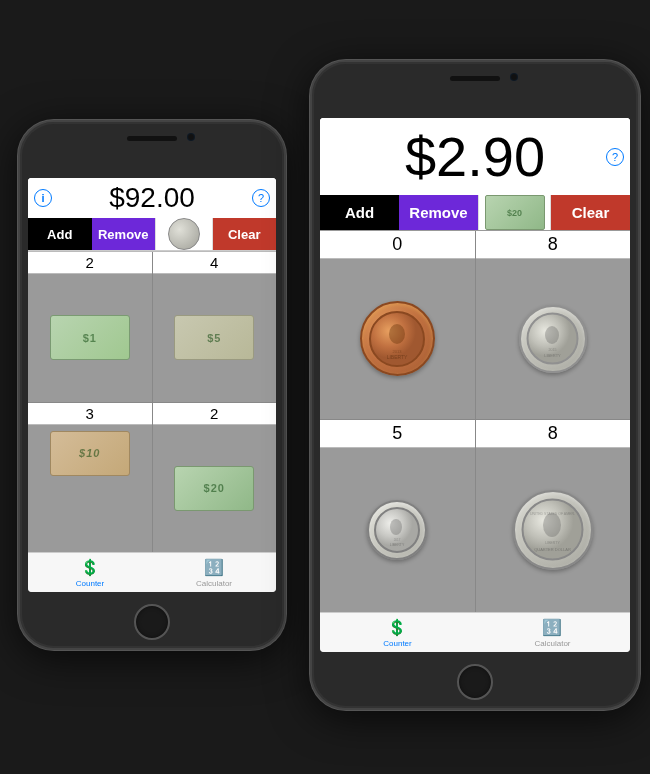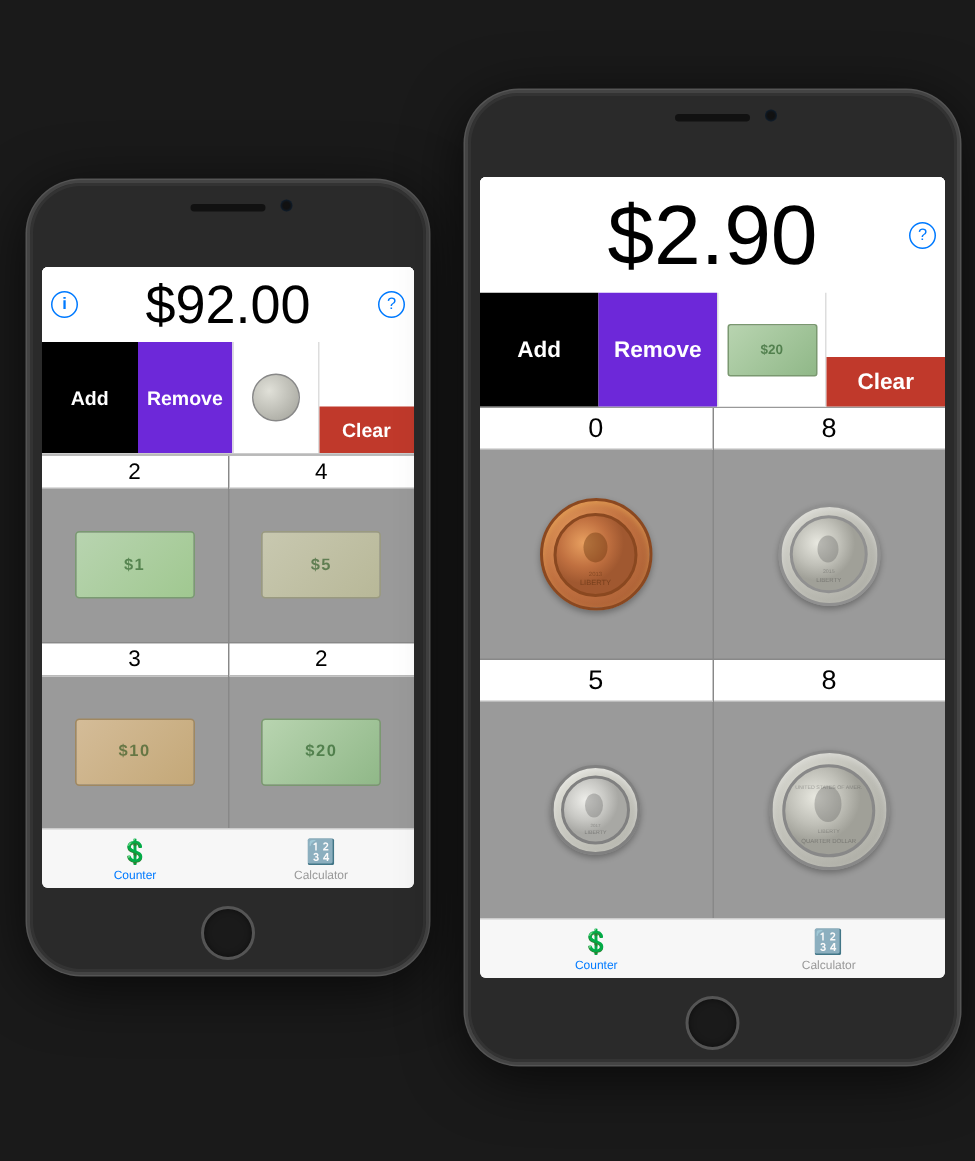--- a/index.html
+++ b/index.html
@@ -199,21 +199,21 @@
       border: 1.5px solid #007AFF;
       color: #007AFF;
       font-size: 11px;
       display: flex;
       align-items: center;
       justify-content: center;
       cursor: pointer;
     }
 
     .amount-text {
-      font-size: 36px;
+      font-size: 28px;
       font-weight: 300;
       color: #000;
       text-align: center;
     }
 
     .phone-large .amount-text {
       font-size: 48px;
     }
 
     
@@ -229,21 +229,21 @@
       font-size: 13px;
       font-weight: 600;
       cursor: pointer;
       display: flex;
       align-items: center;
       justify-content: center;
     }
 
     .btn-add { background: #000000; color: white; }
     .btn-remove { background: #6d28d9; color: white; }
-    .btn-clear { background: #c0392b; color: white; margin-top: 43px; }
+    .btn-clear { background: #c0392b; color: white; }
 
     
     .coin-img-container {
       flex: 1;
       display: flex;
       align-items: center;
       justify-content: center;
       background: white;
       border-left: 1px solid #ddd;
       border-right: 1px solid #ddd;
@@ -464,21 +464,21 @@
             <div style="background:white; text-align:center; font-size:15px; padding:2px 0; border-bottom:1px solid #bbb;">4</div>
             <div style="flex:1; display:flex; align-items:center; justify-content:center; padding:6px;">
               <div class="bill-five">
                   <span class="bill-label">$5</span>
                 </div>
             </div>
           </div>
 
           <div style="background:#9a9a9a; display:flex; flex-direction:column;">
             <div style="background:white; text-align:center; font-size:15px; padding:2px 0; border-bottom:1px solid #bbb;">3</div>
-            <div style="flex:1; display:flex; align-items:center; justify-content:center; padding:6px;">
+            <div style="flex:1; display:flex; align-items:flex-start; justify-content:center; padding:6px;font-style:italic;">
               <div class="bill-ten">
                   <span class="bill-label">$10</span>
                 </div>
             </div>
           </div>
 
           <div style="background:#9a9a9a; display:flex; flex-direction:column;">
             <div style="background:white; text-align:center; font-size:15px; padding:2px 0; border-bottom:1px solid #bbb;">2</div>
             <div style="flex:1; display:flex; align-items:center; justify-content:center; padding:6px;">
               <div class="bill-twenty">

